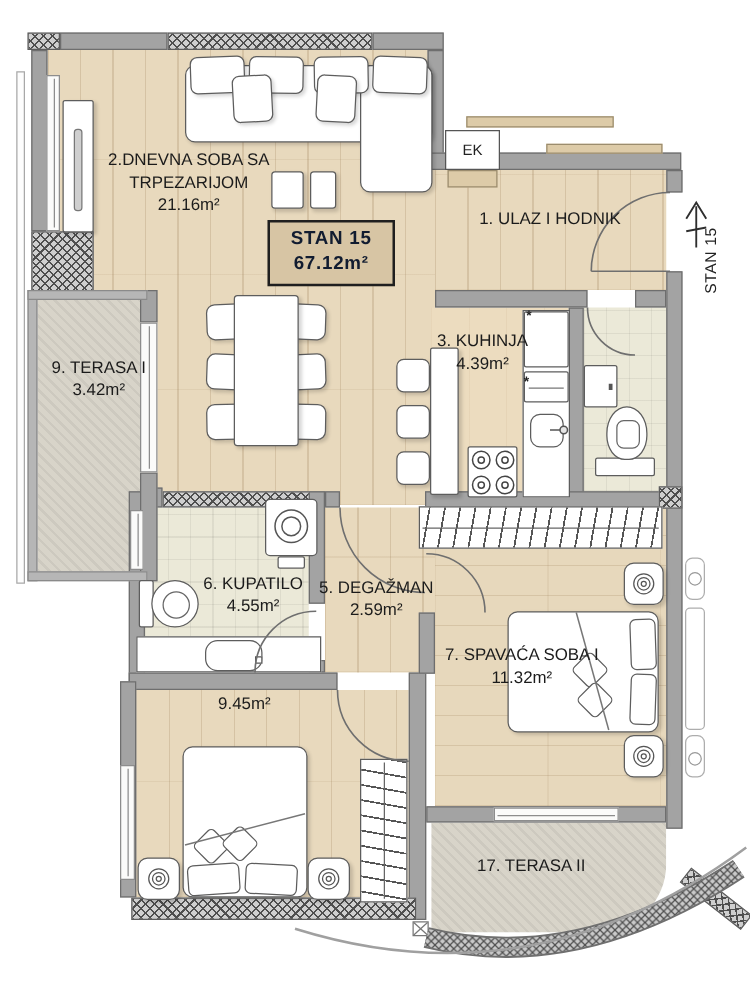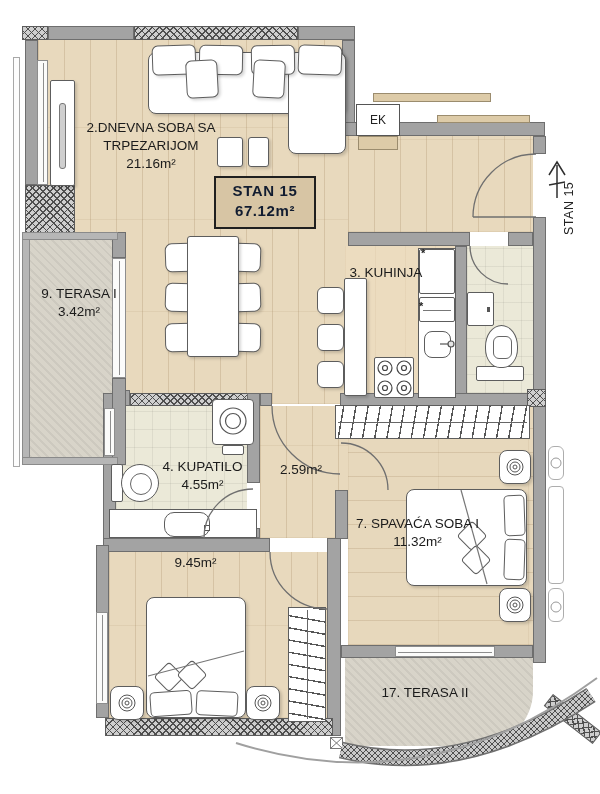--- a/index.html
+++ b/index.html
@@ -298,33 +298,36 @@
     <div>67.12m²</div>
   </div>
 
   <div class="rlabel" style="left:67px;top:119px;width:168px;">
     <div>2.DNEVNA SOBA SA</div>
     <div>TRPEZARIJOM</div>
     <div>21.16m²</div>
   </div>
 
   <div class="rlabel" style="left:365px;top:166px;width:150px;">
+    <div>1. ULAZ I HODNIK</div>
   </div>
 
   <div class="rlabel" style="left:330px;top:264px;width:112px;">
     <div>3. KUHINJA</div>
+    <div>4.39m²</div>
   </div>
 
 
   <div class="rlabel" style="left:240px;top:461px;width:122px;">
+    <div>5. DEGAŽMAN</div>
     <div>2.59m²</div>
   </div>
 
   <div class="rlabel" style="left:130px;top:458px;width:145px;">
-    <div>4. KUPATILO</div>
+    <div>6. KUPATILO</div>
     <div>4.55m²</div>
   </div>
 
   <div class="rlabel" style="left:103px;top:554px;width:185px;">
     <div>9.45m²</div>
   </div>
 
   <div class="rlabel" style="left:330px;top:515px;width:175px;">
     <div>7. SPAVAĆA SOBA I</div>
     <div>11.32m²</div>

